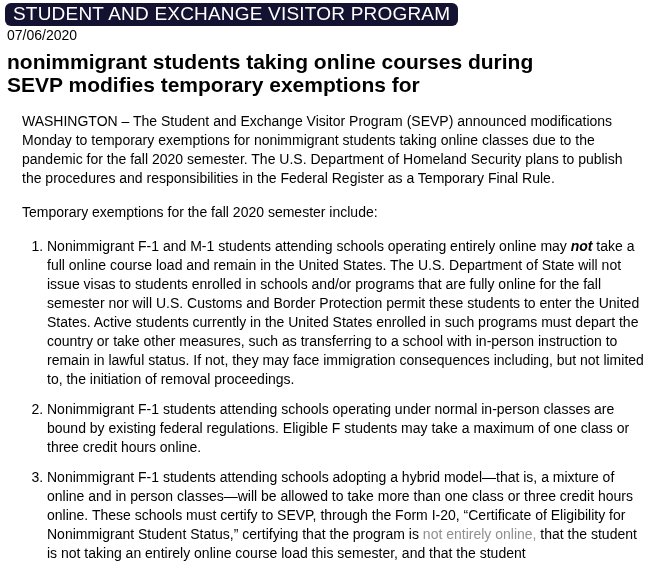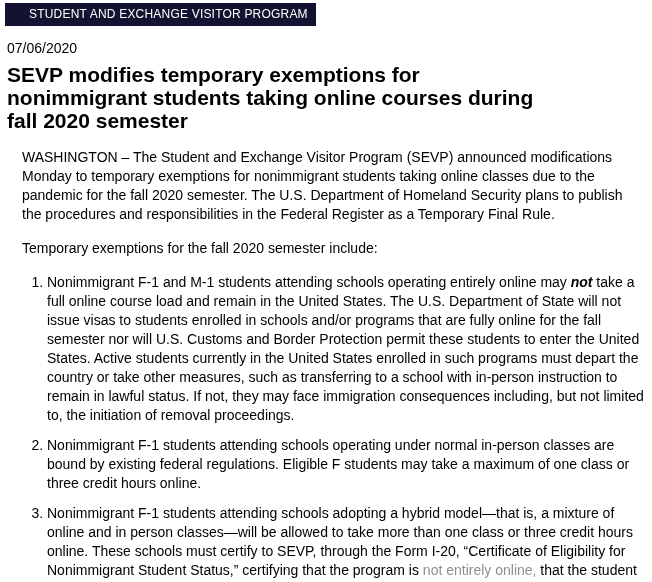--- a/index.html
+++ b/index.html
@@ -10,29 +10,30 @@
     background: #ffffff;
     font-family: "Liberation Sans", "DejaVu Sans", sans-serif;
     color: var(--body-text, #000000);
   }
   .page { padding: 3px 3px 0 7px; }
 
   .banner {
     display: inline-block;
     background: var(--banner-bg, #131331);
     color: var(--banner-text, #ffffff);
-    font-size: 12px;
+    font-size: 19px;
     line-height: 16px;
-    padding: 3px 8px 4px 24px;
+    padding: 3px 8px 4px 8px;
     margin-left: -2px;
     letter-spacing: 0.2px;
+    border-radius: 6px;
   }
 
   .date {
-    margin-top: 14px;
+    margin-top: 1px;
     font-size: 14px;
     line-height: 17px;
   }
 
   h1.headline {
     margin: 6px 0 0 0;
     font-size: 21px;
     font-weight: bold;
     line-height: 23px;
     color: #000000;
@@ -64,23 +65,22 @@
 
 <div class="page">
 
   <div class="banner">
     <span>STUDENT AND EXCHANGE VISITOR PROGRAM</span>
   </div>
 
   <div class="date">07/06/2020</div>
 
   <h1 class="headline">
+    <div>nonimmigrant students taking online courses during</div>
     <div>SEVP modifies temporary exemptions for</div>
-    <div>nonimmigrant students taking online courses during</div>
-    <div>fall 2020 semester</div>
   </h1>
 
   <p class="para intro">WASHINGTON – The Student and Exchange Visitor Program (SEVP) announced modifications Monday to temporary exemptions for nonimmigrant students taking online classes due to the pandemic for the fall 2020 semester. The U.S. Department of Homeland Security plans to publish the procedures and responsibilities in the Federal Register as a Temporary Final Rule.</p>
 
   <p class="para list-intro">Temporary exemptions for the fall 2020 semester include:</p>
 
   <ol class="exemptions">
     <li>
       <span>Nonimmigrant F-1 and M-1 students attending schools operating entirely online may </span><span class="emphasis">not</span><span> take a full online course load and remain in the United States. The U.S. Department of State will not issue visas to students enrolled in schools and/or programs that are fully online for the fall semester nor will U.S. Customs and Border Protection permit these students to enter the United States. Active students currently in the United States enrolled in such programs must depart the country or take other measures, such as transferring to a school with in-person instruction to remain in lawful status. If not, they may face immigration consequences including, but not limited to, the initiation of removal proceedings.</span>
     </li>

